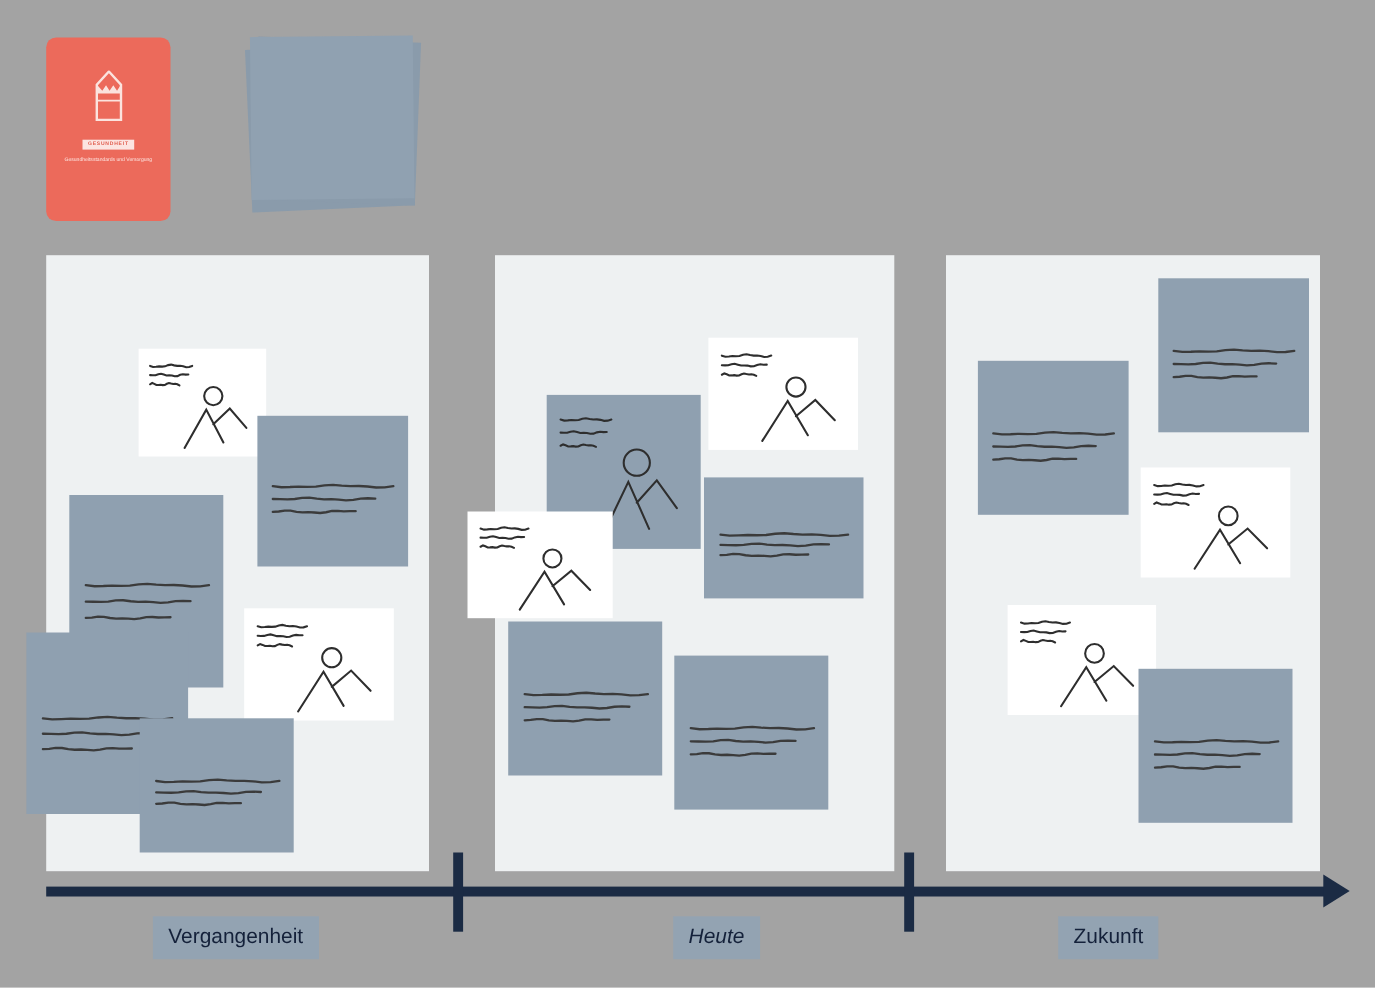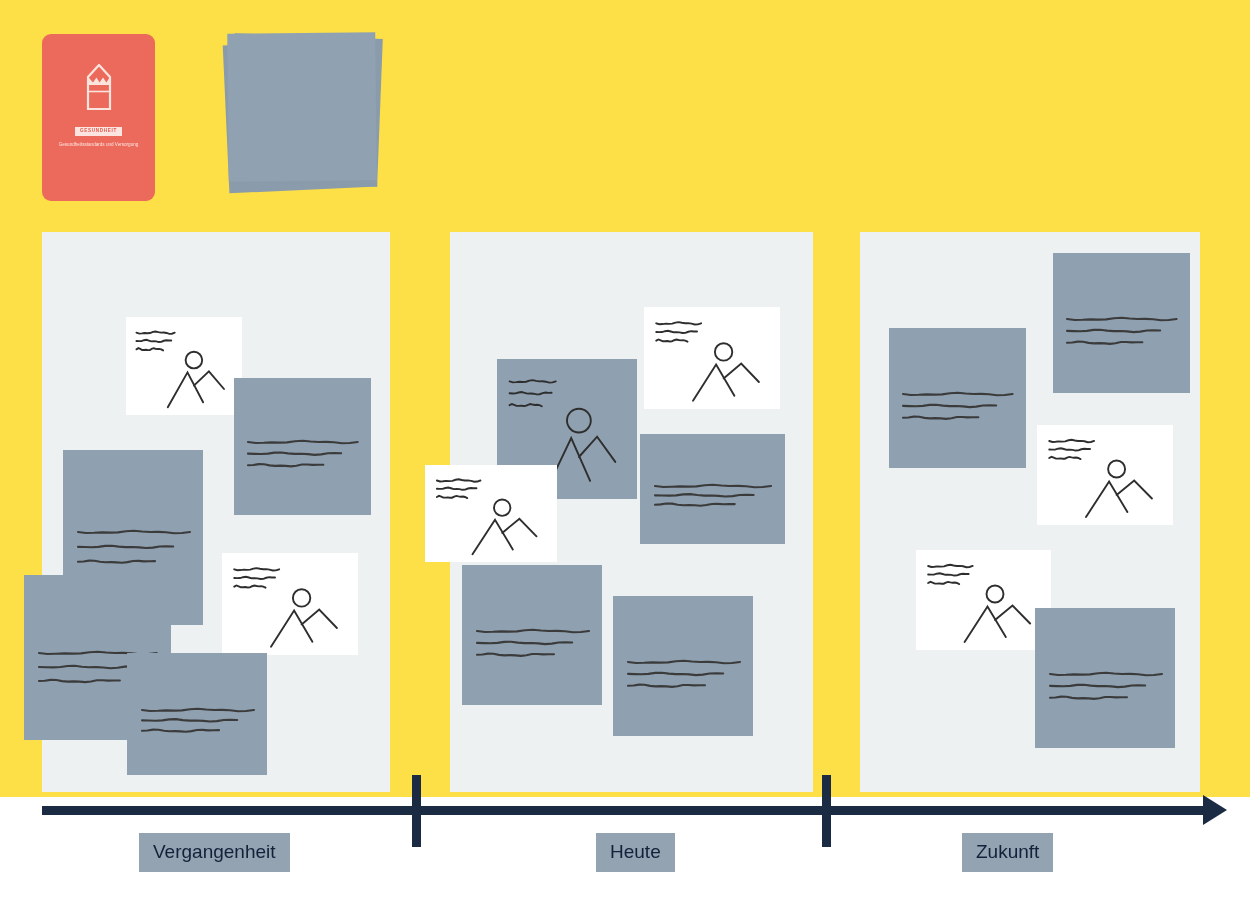--- a/index.html
+++ b/index.html
@@ -8,22 +8,22 @@
     width: 1250px;
     height: 898px;
     background: #ffffff;
     font-family: "Liberation Sans", sans-serif;
     overflow: hidden;
   }
 
   #canvas {
     position: relative;
     width: 1250px;
-    height: 797px;
-    background: #fde047;
+    height: 898px;
+    background: #a3a3a3;
   }
 
   
   .topic-card {
     position: absolute;
     left: 42px;
     top: 34px;
     width: 113px;
     height: 167px;
     background: #ec6a5b;
@@ -130,21 +130,21 @@
     background: #93a3b2;
     color: #14213a;
     font-size: 19px;
     line-height: 1;
     padding: 9px 14px 11px 14px;
     top: 833px;
     white-space: nowrap;
     cursor: pointer;
   }
   #label-past   { left: 139px; }
-  #label-today  { left: 596px; }
+  #label-today  { left: 612px; font-style: italic; }
   #label-future { left: 962px; }
 </style>
 </head>
 <body>
 
 <div id="canvas">
 
   <div class="topic-card">
     <span class="pencil-icon">
       <svg viewBox="0 0 26 46" xmlns="http://www.w3.org/2000/svg">

